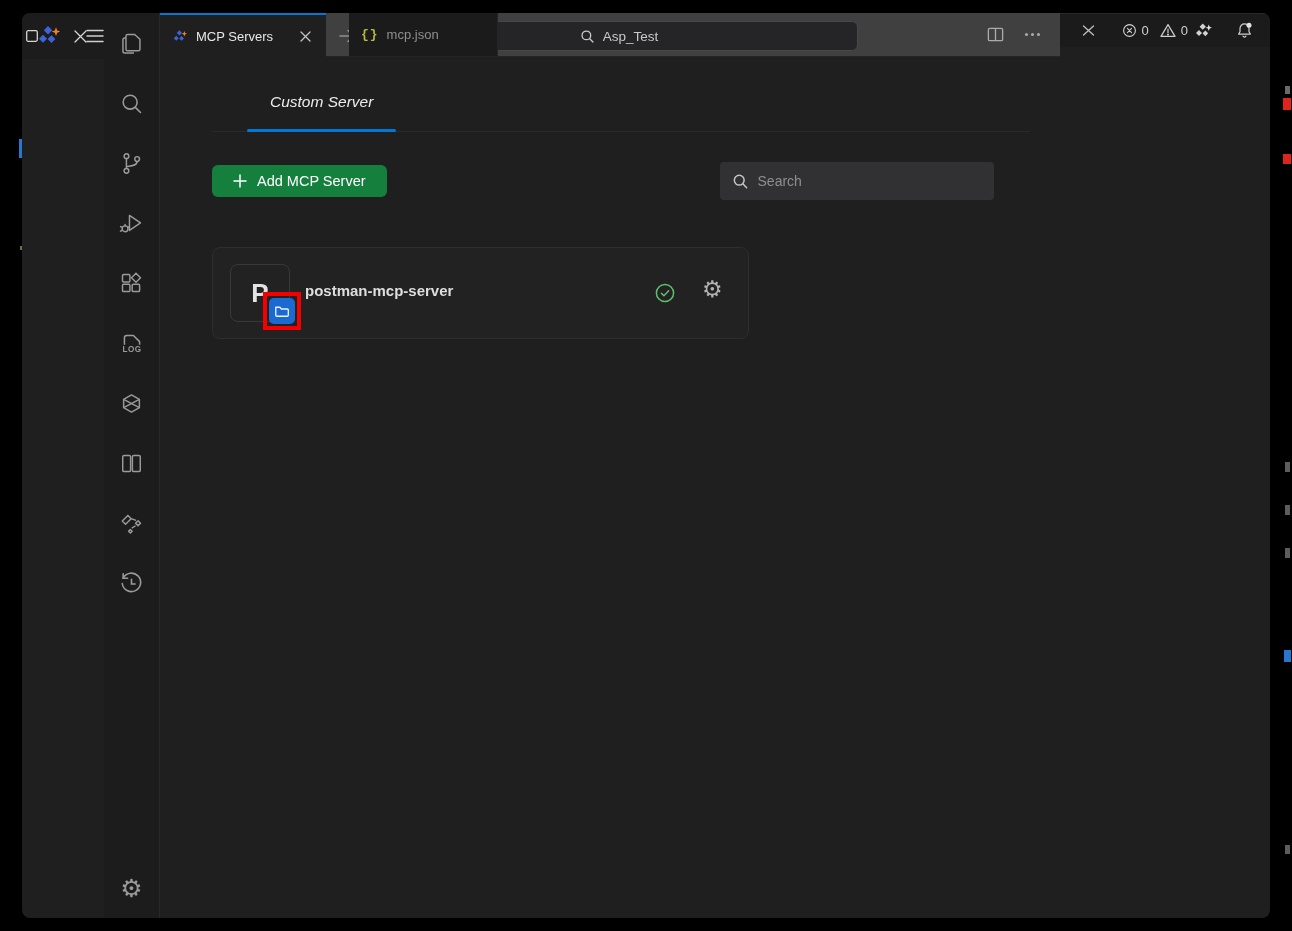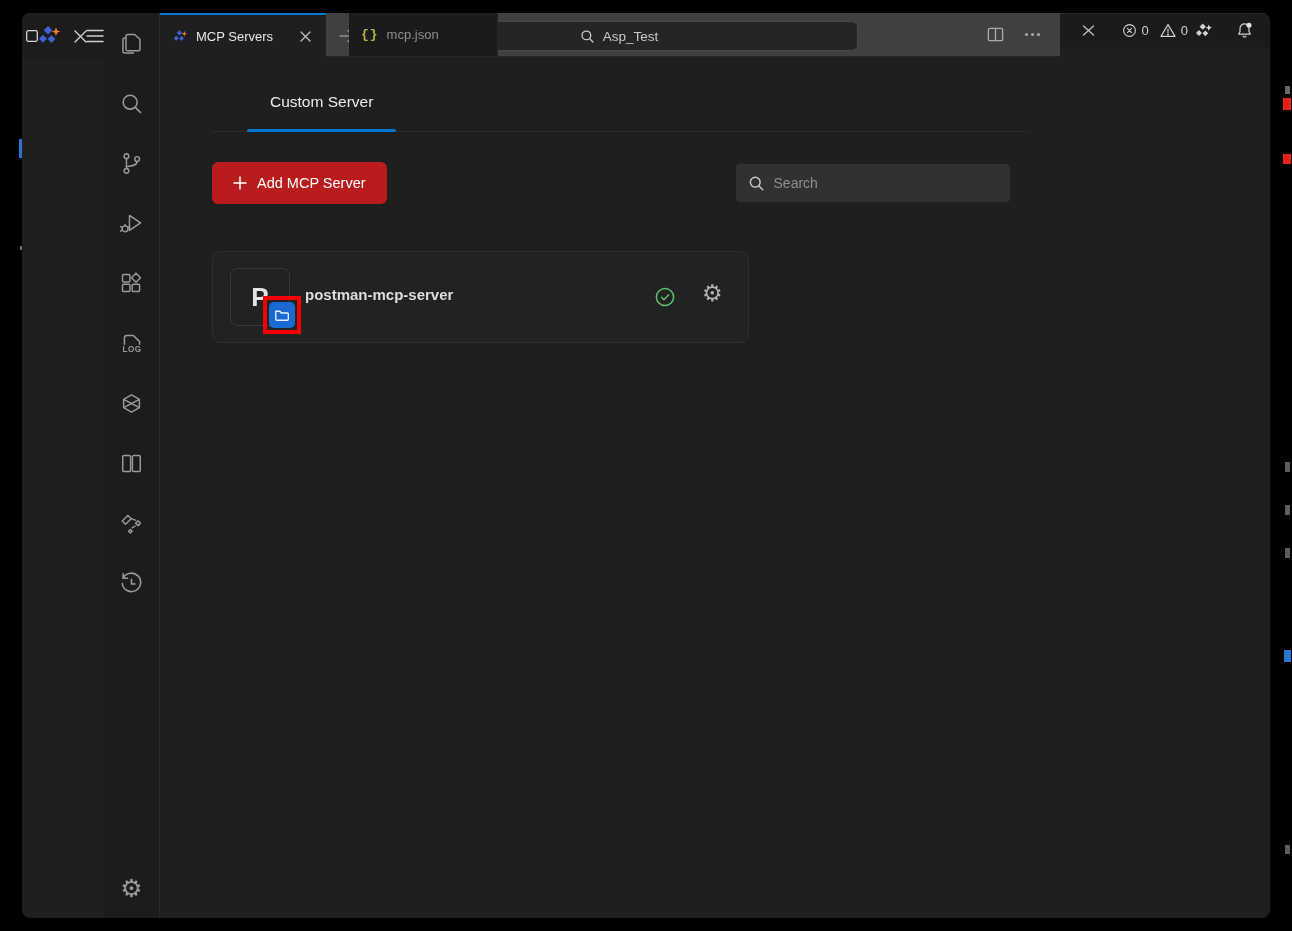--- a/index.html
+++ b/index.html
@@ -80,29 +80,29 @@
   .dots { display:flex; gap:3px; cursor:pointer; }
   .dots i { width:3px; height:3px; border-radius:50%; background:#ababab; }
 
   
   .content { flex:1; background:#1f1f20; overflow:hidden; }
   .page { padding:0 30px 0 52px; }
 
   .inner-tabs-row { position:relative; height:75px; border-bottom:1px solid #2a2a2b;
                     display:flex; align-items:flex-end; padding-left:35px; gap:4px; }
   .inner-tab { padding:0 23px 20px; font-size:15.5px; color:#9d9d9e; position:relative; cursor:pointer; }
-  .inner-tab.active { color:#ececec; }
+  .inner-tab.active { color:#ececec;font-style:italic; }
   .inner-tab.active::after { content:""; position:absolute; left:0; right:0; bottom:-1px;
                              height:3px; background:#0078d4; border-radius:2px; }
 
   .add-row { margin-top:30px; display:flex; align-items:center; justify-content:space-between; }
-  .add-btn { height:42px; padding:0 21px; border:none; border-radius:6px; background:#b91c1c;
+  .add-btn { height:32px; padding:0 21px; border:none; border-radius:6px; background:#15803d;
              color:#fff; font-size:14.5px; font-family:inherit;
              display:flex; align-items:center; gap:10px; cursor:pointer; }
-  .search-box { width:274px; height:38px; margin-right:20px; background:#313134; border-radius:4px;
+  .search-box { width:274px; height:38px; margin-right:36px; background:#313134; border-radius:4px;
                 display:flex; align-items:center; padding:0 12px; gap:9px; }
   .search-box input { flex:1; background:transparent; border:none; outline:none;
                       color:#d5d5d5; font-size:14px; font-family:inherit; }
   .search-box input::placeholder { color:#8f8f90; }
 
   
   .server-card { margin-top:47px; width:537px; height:92px; position:relative;
                  background:#222223; border:1px solid #2e2e30; border-radius:8px; }
   .server-avatar { position:absolute; left:17px; top:16px; width:60px; height:58px;
                    border:1px solid #39393b; border-radius:8px;

